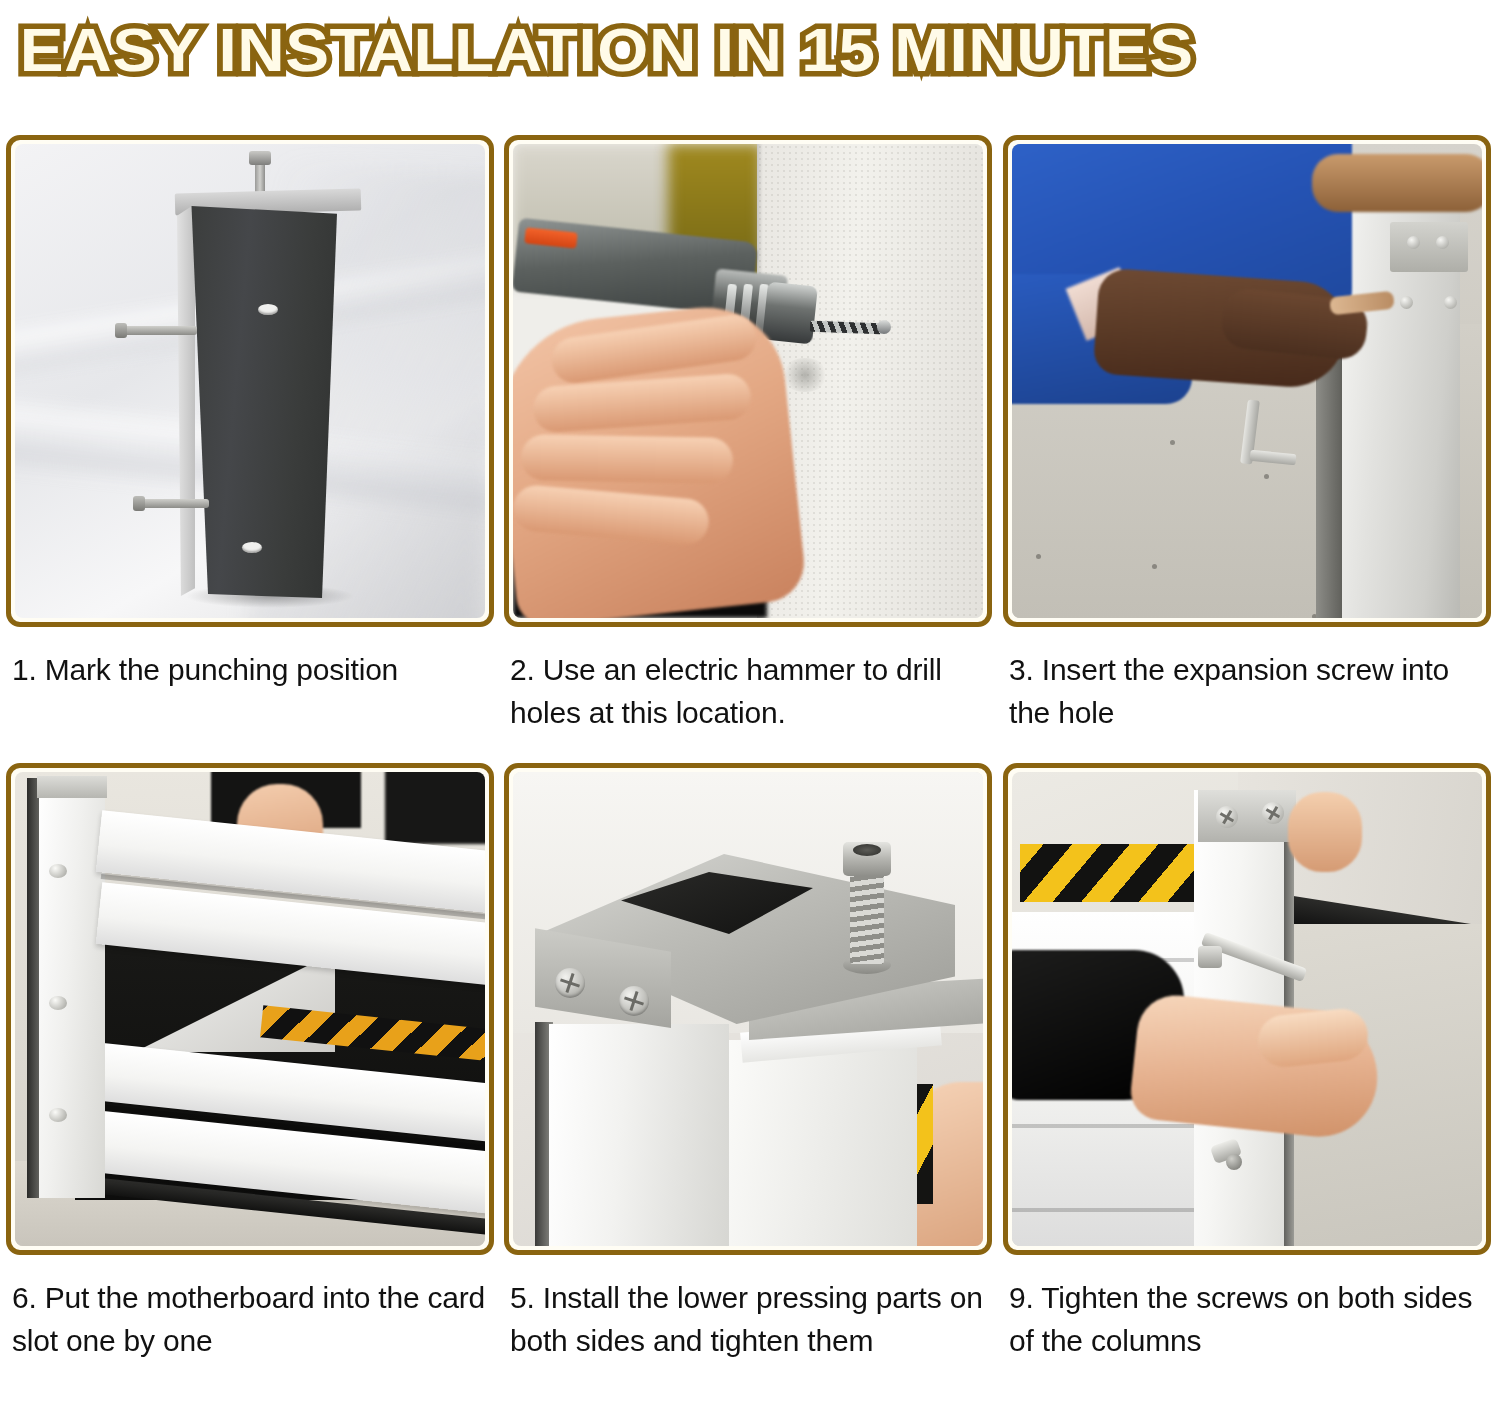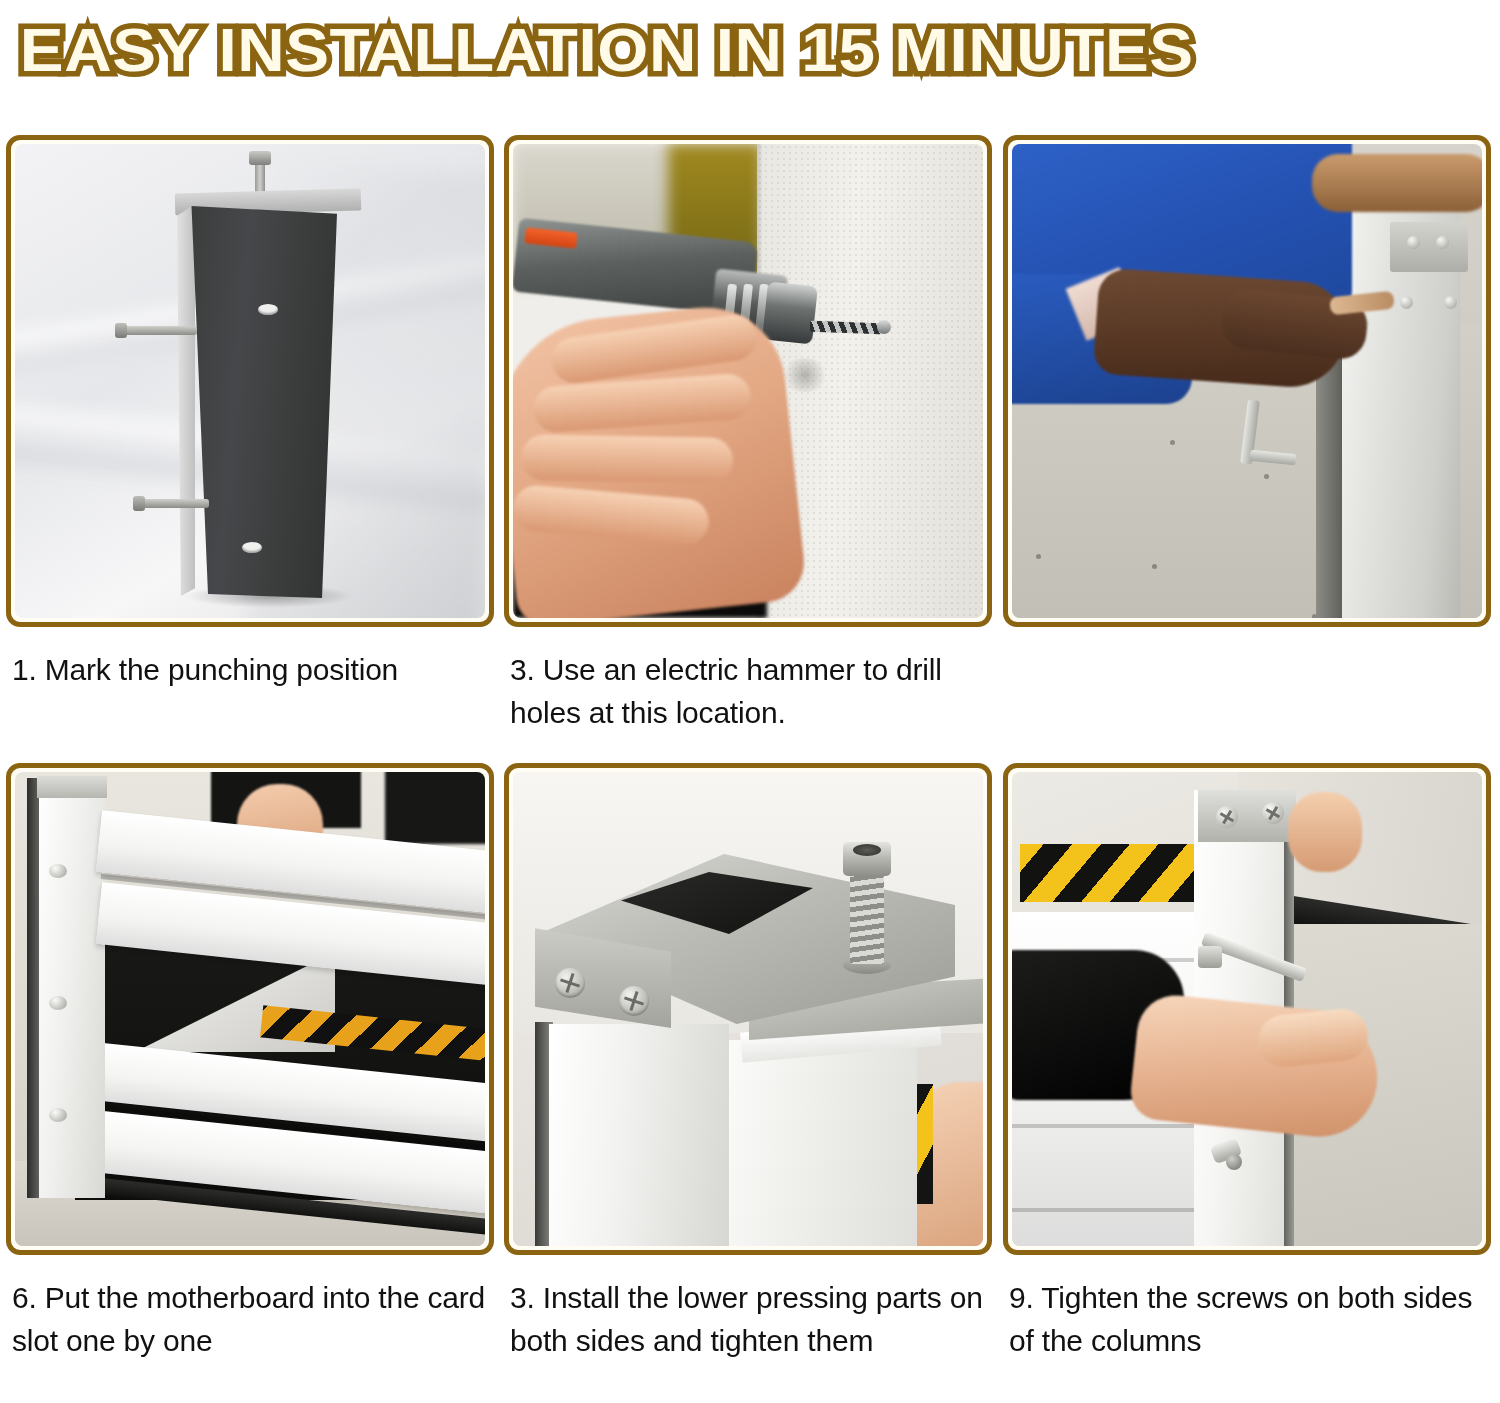--- a/index.html
+++ b/index.html
@@ -377,21 +377,21 @@
           <div class="dust"></div>
           <div class="bit"></div>
           <div class="bit-tip"></div>
           <div class="hand"></div>
           <div class="finger f1"></div>
             <div class="finger f2"></div>
           <div class="finger f3"></div>
             <div class="finger f4"></div>
         </div>
       </div>
-      <div class="caption">3. Use an electric hammer to drill holes at this location.</div>
+      <div class="caption">2. Use an electric hammer to drill holes at this location.</div>
     </div>
 
     <div class="step r0 c2">
       <div class="frame">
         <div class="photo p3">
           <div class="floor"></div>
           <div class="spec a"></div>
             <div class="spec b"></div>
             <div class="spec c"></div>
           <div class="spec d"></div>
@@ -407,20 +407,21 @@
           <div class="allen-foot"></div>
           <div class="shirt"></div>
           <div class="shirt2"></div>
           <div class="cuff"></div>
           <div class="arm"></div>
           <div class="fingers3"></div>
           <div class="tool-hand"></div>
           <div class="hand-top"></div>
         </div>
       </div>
+      <div class="caption">3. Insert the expansion screw into the hole</div>
     </div>
 
     <div class="step r1 c0">
       <div class="frame">
         <div class="photo p4">
           <div class="floor4"></div>
           <div class="darkgap"></div>
           <div class="trouser"></div>
             <div class="trouser2"></div>
           <div class="ramp"></div>
@@ -465,21 +466,21 @@
           <div class="bscrew b">
               <span class="cross"></span>
               <span class="cross2"></span>
             </div>
           <div class="bolt5-nut"></div>
           <div class="bolt5-thread"></div>
           <div class="bolt5-head"></div>
           <div class="bolt5-hole"></div>
         </div>
       </div>
-      <div class="caption">3. Install the lower pressing parts on both sides and tighten them</div>
+      <div class="caption">5. Install the lower pressing parts on both sides and tighten them</div>
     </div>
 
     <div class="step r1 c2">
       <div class="frame">
         <div class="photo p6">
           <div class="wall6"></div>
           <div class="skirt"></div>
           <div class="floor6"></div>
           <div class="boards6"></div>
           <div class="bl" style="top:186px"></div>

